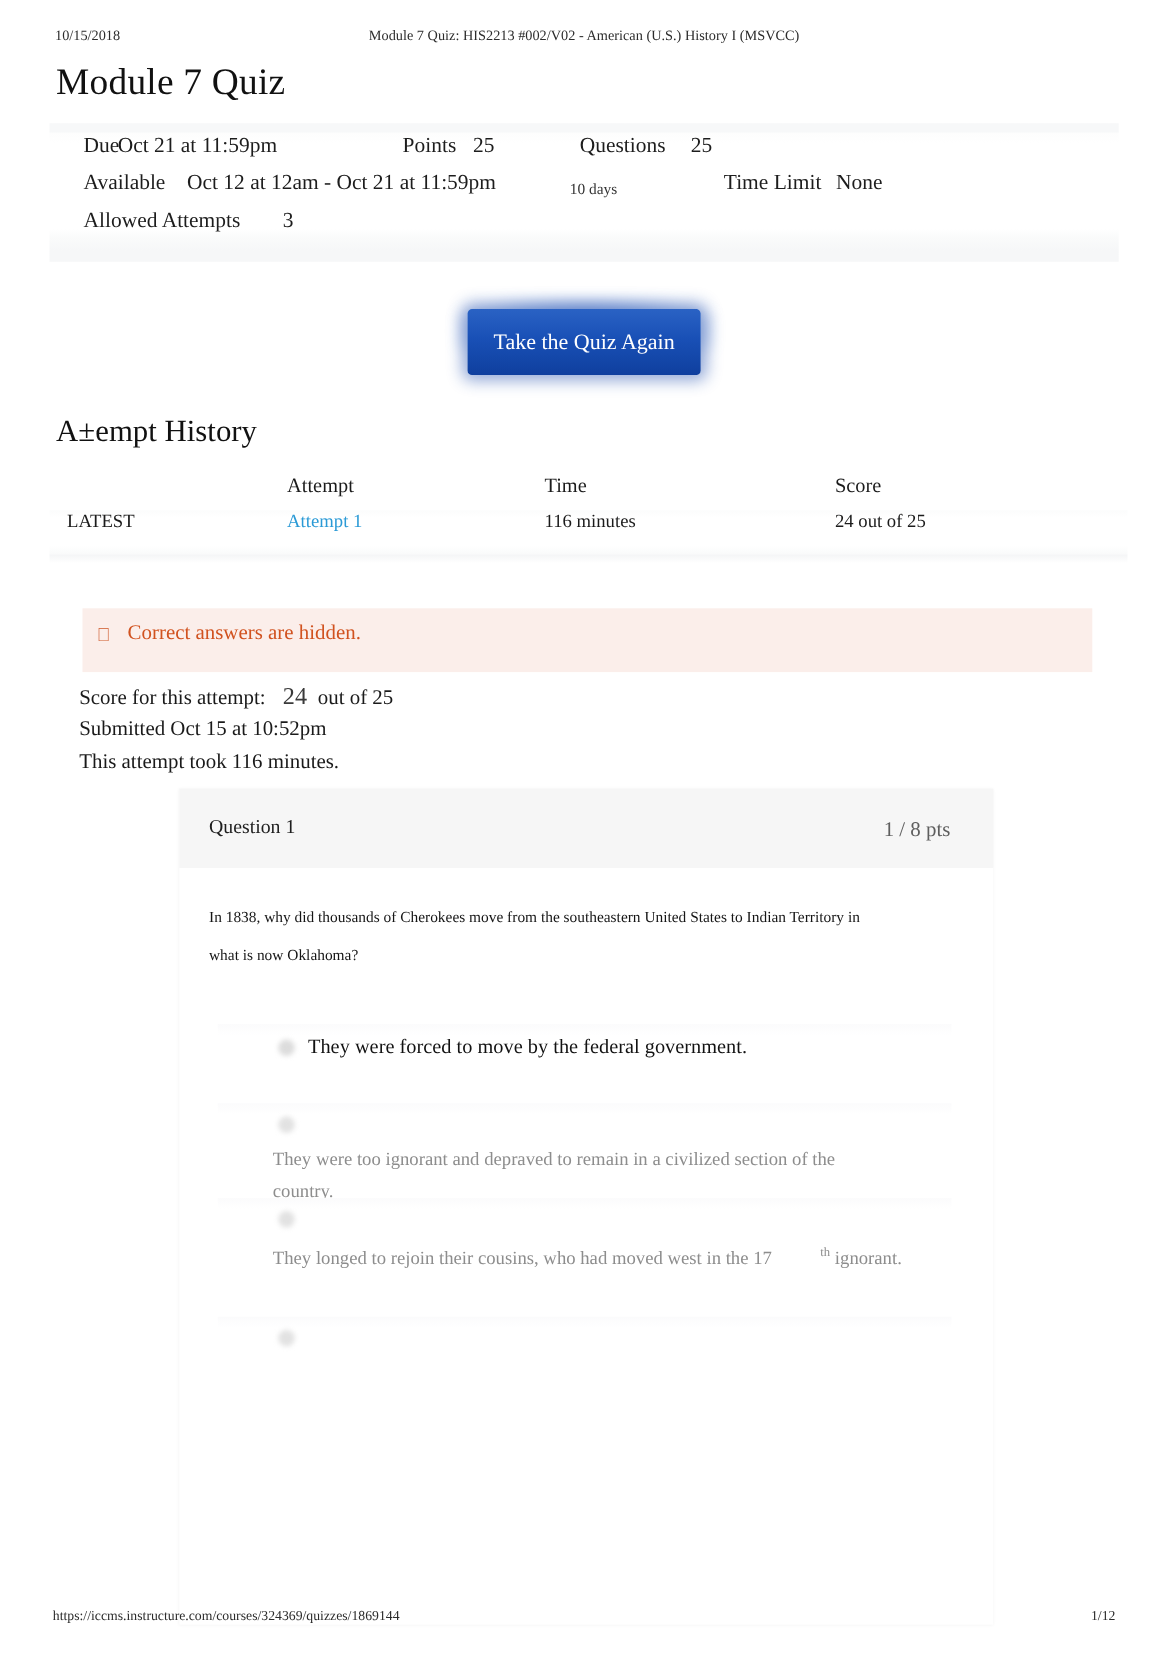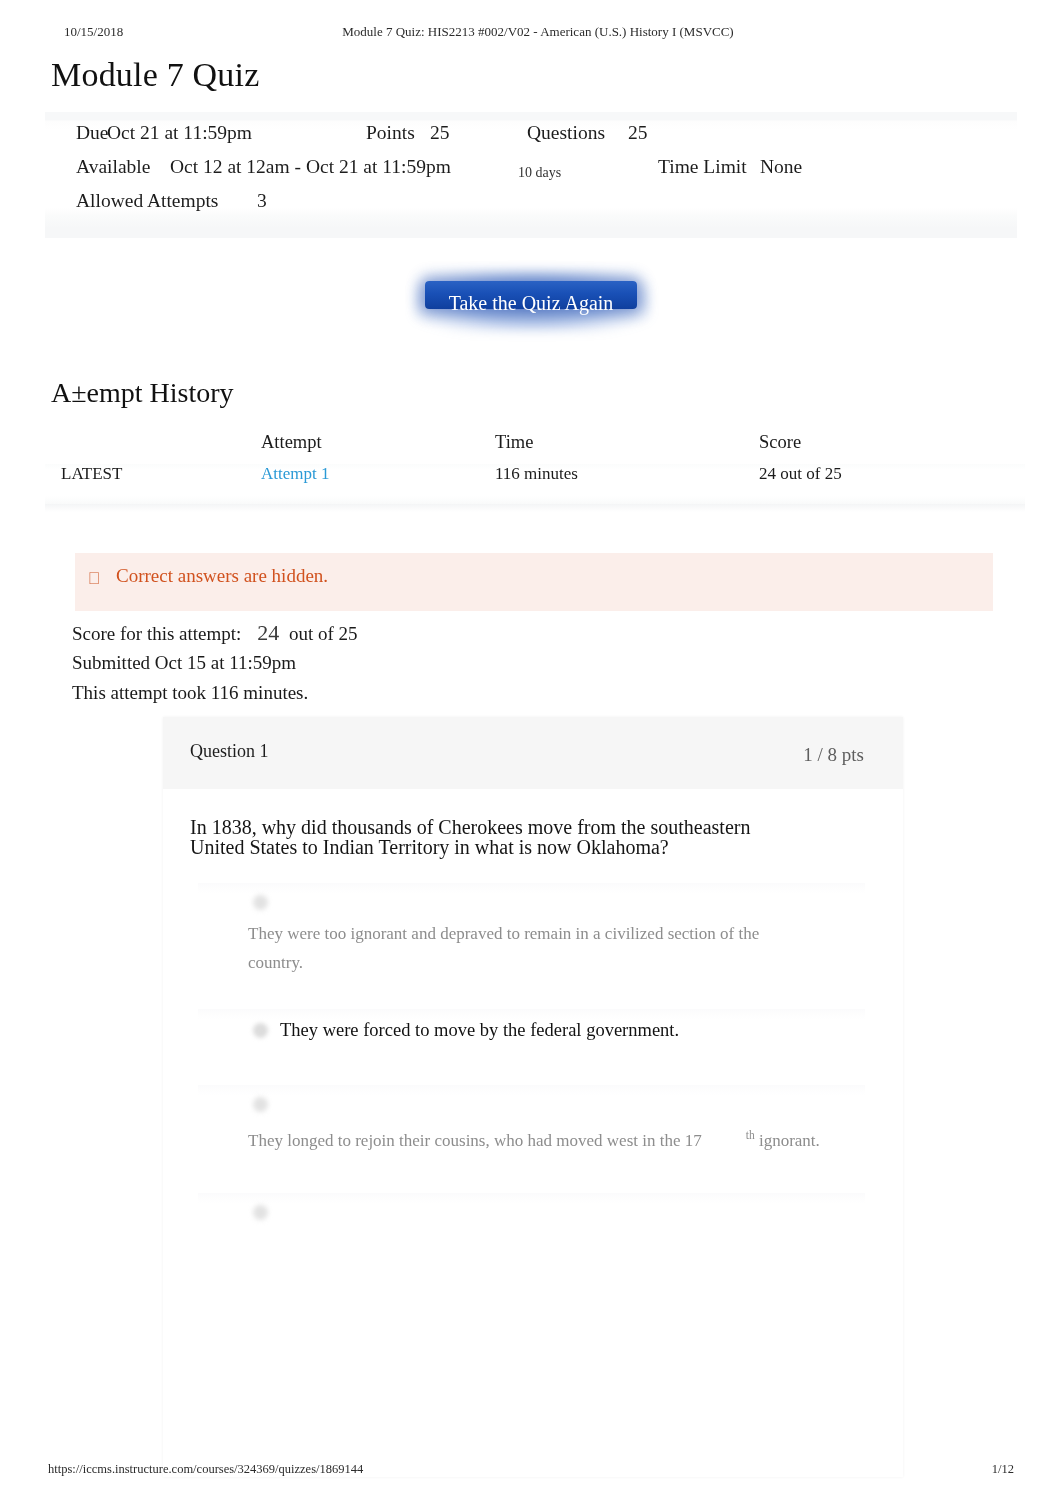--- a/index.html
+++ b/index.html
@@ -18,21 +18,20 @@
 
   
   .print-header {
     position: absolute;
     top: 24px;
     left: 50px;
     right: 50px;
     height: 20px;
     font-size: 13px;
     color: #2b2b2b;
-    margin-left: 14px;
   }
   .print-header .ph-date { position: absolute; left: 0; top: 0; }
   .print-header .ph-title {
     position: absolute;
     left: 0; right: 0; top: 0;
     text-align: center;
   }
 
   .print-footer {
     position: absolute;
@@ -99,21 +98,21 @@
         rgba(30,85,190,0.40) 42%,
         rgba(60,110,200,0.16) 68%,
         rgba(255,255,255,0) 85%);
     filter: blur(5px);
   }
   .take-quiz-btn {
     position: absolute;
     top: 281px;
     left: 425px;
     width: 212px;
-    height: 28px;
+    height: 60px;
     border: none;
     border-radius: 4px;
     background: linear-gradient(to bottom, #2a62c4 0%, #1950b6 45%, #0f3f9e 100%);
     color: #ffffff;
     font-family: "Liberation Serif", "DejaVu Serif", serif;
     font-size: 20px;
     line-height: 44px;
     text-align: center;
     padding: 0;
     box-shadow: 0 0 14px 5px rgba(25,70,170,0.45);
@@ -240,22 +239,22 @@
     right: 39px;
     top: 27px;
     font-size: 19px;
     color: #5e5e5e;
   }
   .q-body {
     position: relative;
     padding: 28px 30px 0 27px;
   }
   .q-text {
-    font-size: 20px;
-    line-height: 20px;
+    font-size: 14px;
+    line-height: 35px;
     color: #151515;
     width: 600px;
   }
 
   .answers {
     position: relative;
     margin-top: 26px;
   }
   .answer {
     position: relative;
@@ -370,48 +369,48 @@
   <span class="hb-icon">⎕</span>
   <span class="hb-text">Correct answers are hidden.</span>
 </div>
 
 <div class="attempt-summary">
   <div class="as-line">
     <span>Score for this attempt:</span>
     <span class="as-score-num" style="margin-left:11px;">24</span>
     <span style="margin-left:5px;">out of 25</span>
   </div>
-  <div class="as-line">Submitted Oct 15 at 11:59pm</div>
+  <div class="as-line">Submitted Oct 15 at 10:52pm</div>
   <div class="as-line">This attempt took 116 minutes.</div>
 </div>
 
 <div class="question-card">
 
   <div class="q-header">
     <span class="q-name">Question 1</span>
     <span class="q-pts">1 / 8 pts</span>
   </div>
 
   <div class="q-body">
     <div class="q-text">In 1838, why did thousands of Cherokees move from the southeastern United States to Indian Territory in what is now Oklahoma?</div>
 
     <div class="answers">
+
+      <div class="answer selected" style="margin-top:44px;">
+        <div class="ans-sep"></div>
+        <div class="radio"></div>
+        <div class="ans-text">They were forced to move by the federal government.</div>
+      </div>
 
       <div class="answer">
         <div class="ans-sep"></div>
         <div class="radio"></div>
         <div class="ans-text">They were too ignorant and depraved to remain in a civilized section of the country.</div>
       </div>
 
-      <div class="answer selected" style="margin-top:44px;">
-        <div class="ans-sep"></div>
-        <div class="radio"></div>
-        <div class="ans-text">They were forced to move by the federal government.</div>
-      </div>
-
       <div class="answer inline" style="margin-top:4px;">
         <div class="ans-sep"></div>
         <div class="radio"></div>
         <div class="ans-text"><span>They longed to rejoin their cousins, who had moved west in the 17</span><span class="sup-gap"></span><sup>th</sup> <span>ignorant.</span></div>
       </div>
 
       <div class="answer" style="margin-top:26px;">
         <div class="ans-sep"></div>
         <div class="radio"></div>
       </div>

